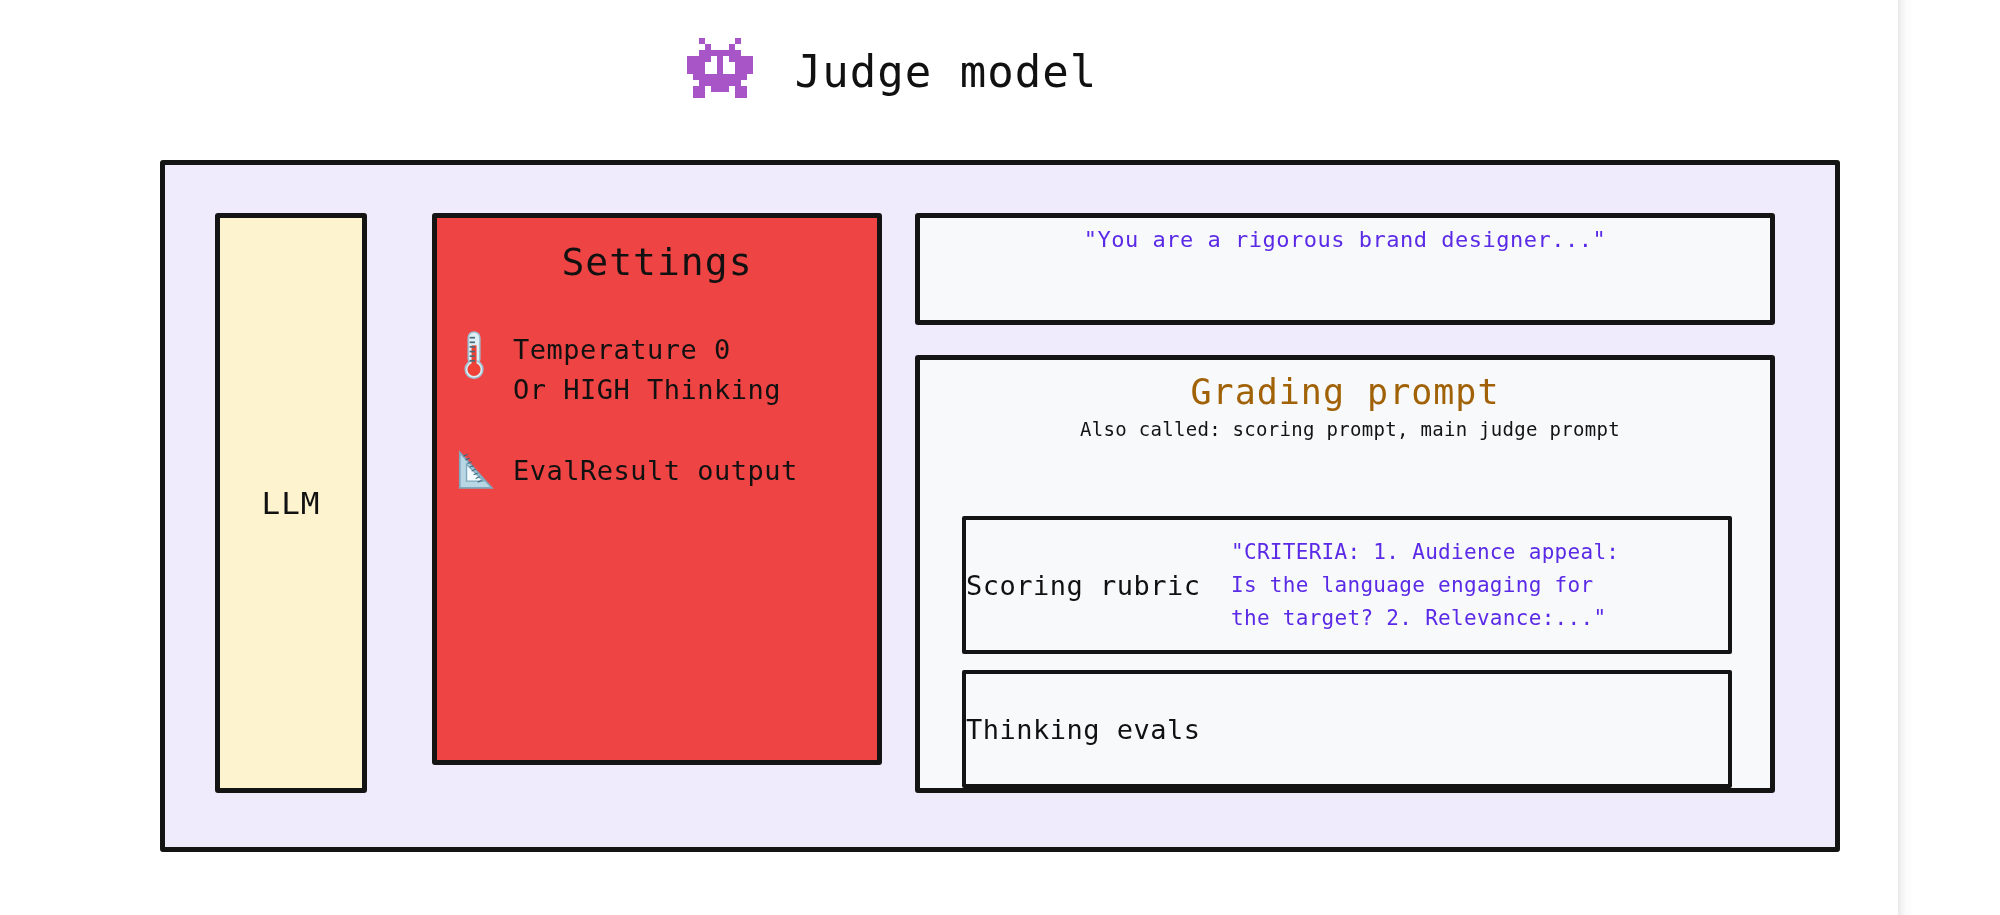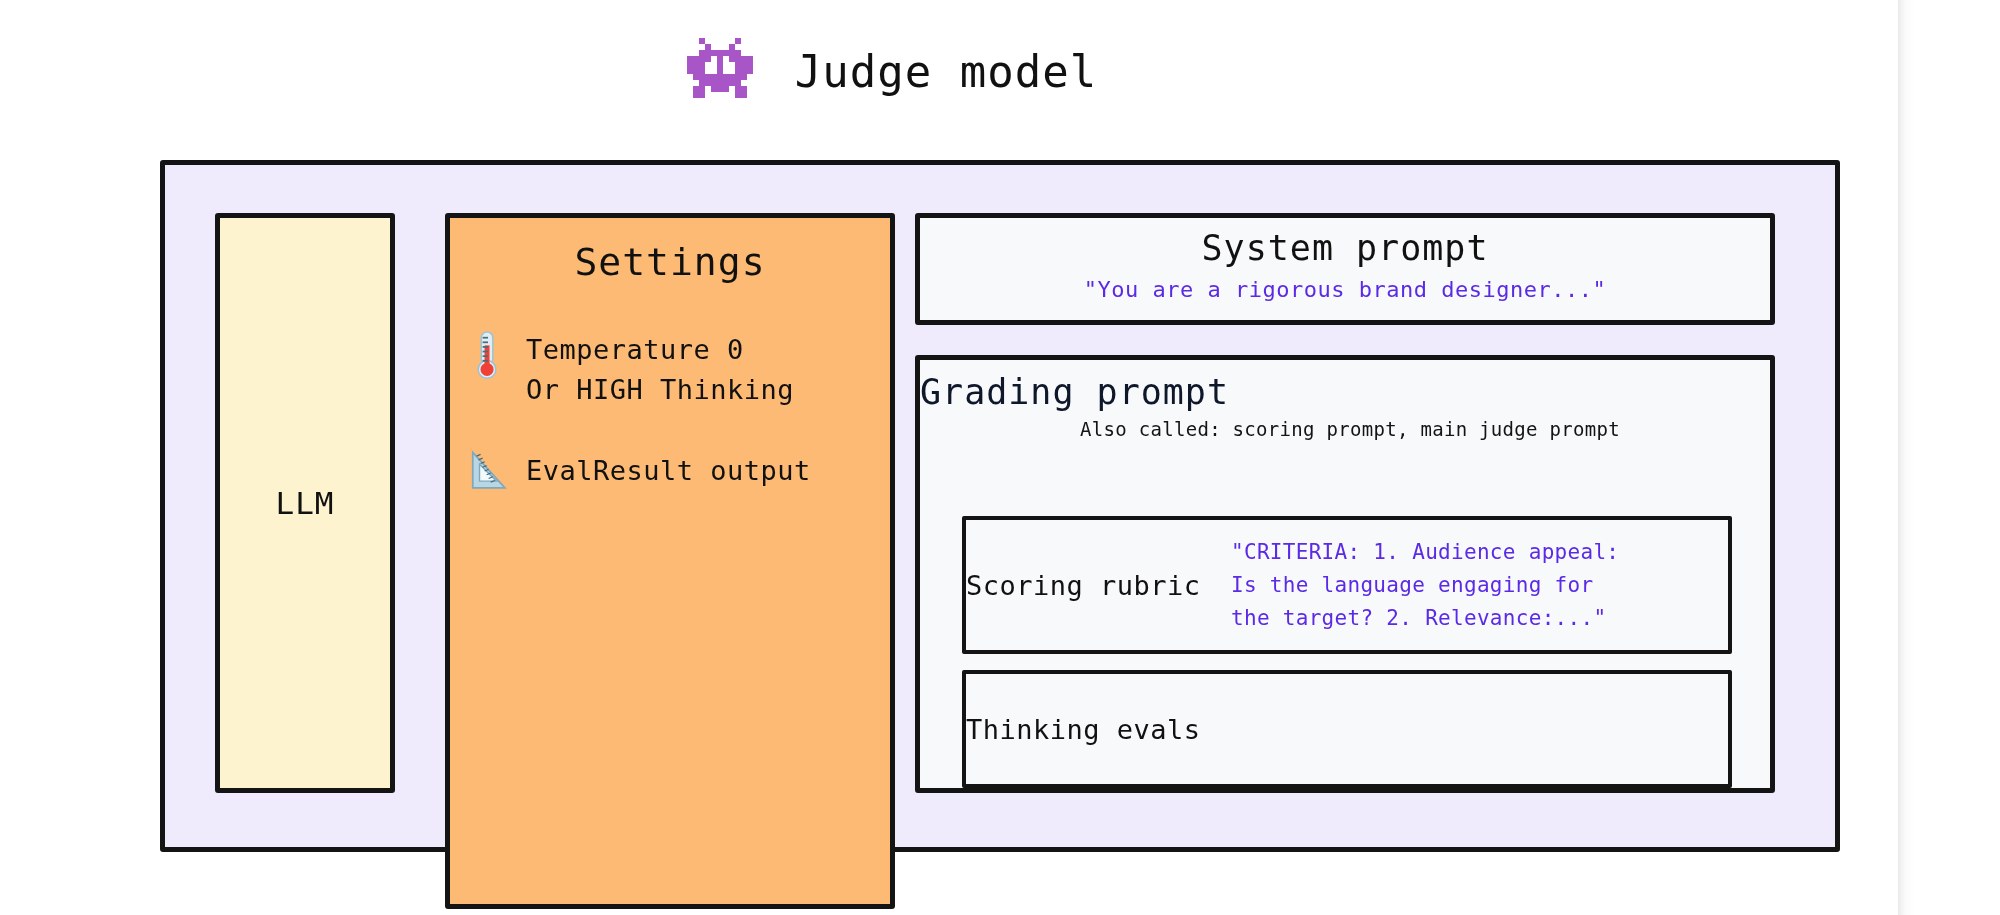--- a/index.html
+++ b/index.html
@@ -75,40 +75,40 @@
     box-sizing: border-box;
     border: 5px solid #141414;
     border-radius: 3px;
     background: #f8f9fb;
   }
 
   
   #llm-box {
     left: 50px;
     top: 48px;
-    width: 180px;
+    width: 152px;
     height: 580px;
     background: #fdf4cf;
     display: flex;
     align-items: center;
     justify-content: center;
   }
   #llm-label {
     font-size: 31px;
     color: #111111;
     letter-spacing: 1px;
   }
 
   
   #settings-box {
-    left: 280px;
+    left: 267px;
     top: 48px;
     width: 450px;
-    height: 696px;
-    background: #fdba74;
+    height: 552px;
+    background: #ef4444;
     padding: 0;
   }
   #settings-title {
     text-align: center;
     font-size: 38px;
     color: #111111;
     margin-top: 22px;
     letter-spacing: 1px;
   }
   .setting-row {
@@ -155,23 +155,23 @@
   }
 
   
   #grading-prompt-box {
     left: 750px;
     top: 190px;
     width: 860px;
     height: 438px;
   }
   #grading-prompt-title {
-    text-align: left;
+    text-align: center;
     font-size: 35px;
-    color: #0f172a;
+    color: #a16207;
     margin-top: 12px;
     letter-spacing: 1px;
   }
   #grading-prompt-subtitle {
     text-align: center;
     font-size: 19px;
     color: #141414;
     margin-top: 6px;
     letter-spacing: 0.3px;
     padding-left: 10px;
@@ -293,21 +293,20 @@
             <line x1="12.2" y1="15.2" x2="14.6" y2="14.2"></line>
             <line x1="13.4" y1="17.4" x2="15.8" y2="16.4"></line>
             <line x1="14.6" y1="19.6" x2="17" y2="18.6"></line>
           </g>
         </svg>
         <div class="setting-text">EvalResult output</div>
       </div>
     </div>
 
     <div class="panel" id="system-prompt-box">
-      <div id="system-prompt-title">System prompt</div>
       <div id="system-prompt-quote">"You are a rigorous brand designer..."</div>
     </div>
 
     <div class="panel" id="grading-prompt-box">
       <div id="grading-prompt-title">Grading prompt</div>
       <div id="grading-prompt-subtitle">Also called: scoring prompt, main judge prompt</div>
 
       <div class="sub-panel" id="scoring-rubric-box">
         <div class="sub-label">Scoring rubric</div>
         <div class="sub-value">"CRITERIA: 1. Audience appeal:

